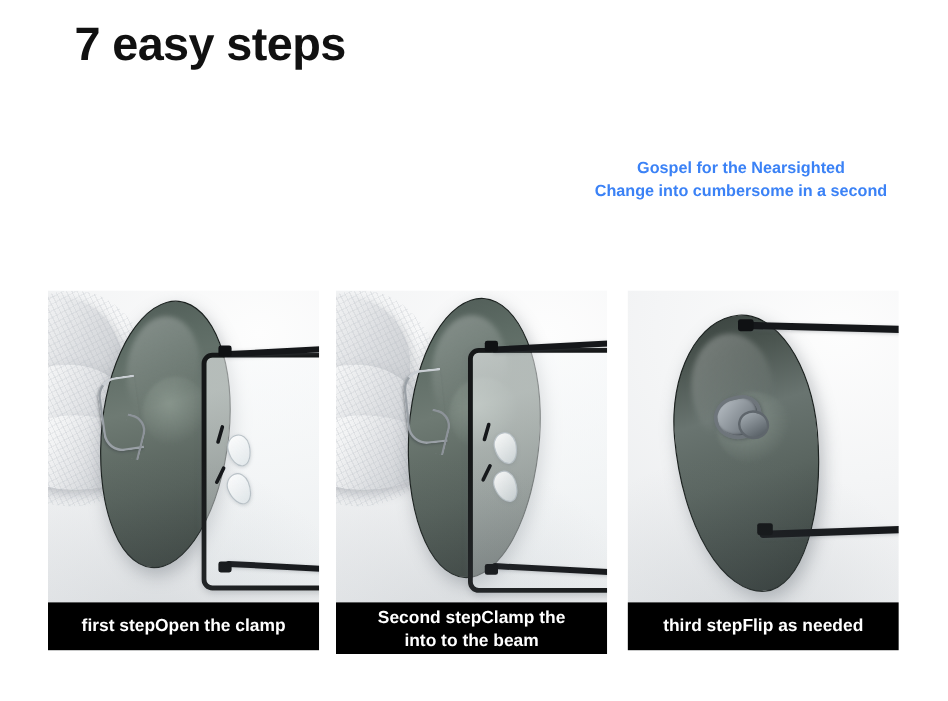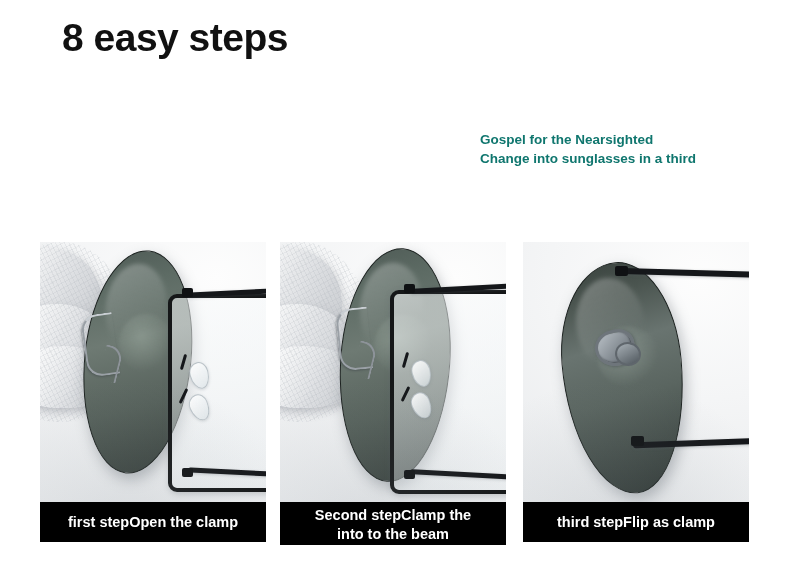--- a/index.html
+++ b/index.html
@@ -17,21 +17,21 @@
     letter-spacing:-0.5px;line-height:1.05;white-space:nowrap;
   }
   .title-sub{
     position:absolute;right:34px;top:81px;
     font-size:28px;font-weight:bold;color:#f5b335;
     letter-spacing:-0.2px;line-height:1.1;white-space:nowrap;
     text-align:right;
   }
   .tagline{
     position:absolute;left:480px;top:130px;width:275px;
-    text-align:left;color:#0f766e;
+    text-align:center;color:#3b82f6;
     font-size:13.5px;font-weight:600;line-height:1.42;
   }
   .tagline div{white-space:nowrap;}
 
   
   .panel{
     position:absolute;top:242px;width:226px;height:260px;
     overflow:hidden;
   }
   #panel-1{left:40px;}
@@ -208,26 +208,26 @@
   .caption div{white-space:nowrap;}
 
   .panel.tall{height:303px;}
   .panel.short{height:300px;}
 </style>
 </head>
 <body>
 
 <div class="stage">
 
-  <div class="title-main">8 easy steps</div>
+  <div class="title-main">7 easy steps</div>
 
 
   <div class="tagline">
     <div>Gospel for the Nearsighted</div>
-    <div>Change into sunglasses in a third</div>
+    <div>Change into cumbersome in a second</div>
   </div>
 
   <div class="panel short" id="panel-1">
     <div class="photo">
       <div class="glove thumb"></div>
       <div class="glove knuckle"></div>
       <div class="glove finger"></div>
       <div class="glove-tex"></div>
 
       <div class="lens" id="lens-1">
@@ -292,17 +292,17 @@
       </div>
       <div class="temple" id="p3-temple-top"></div>
       <div class="temple" id="p3-temple-bot"></div>
       <div class="hinge" id="p3-hinge-a"></div>
       <div class="hinge" id="p3-hinge-b"></div>
       <div class="clip-knot"></div>
       <div class="clip-knot2"></div>
     </div>
 
     <div class="caption one-line">
-      <div>third stepFlip as clamp</div>
+      <div>third stepFlip as needed</div>
     </div>
   </div>
 
 </div>
 
 </body></html>

